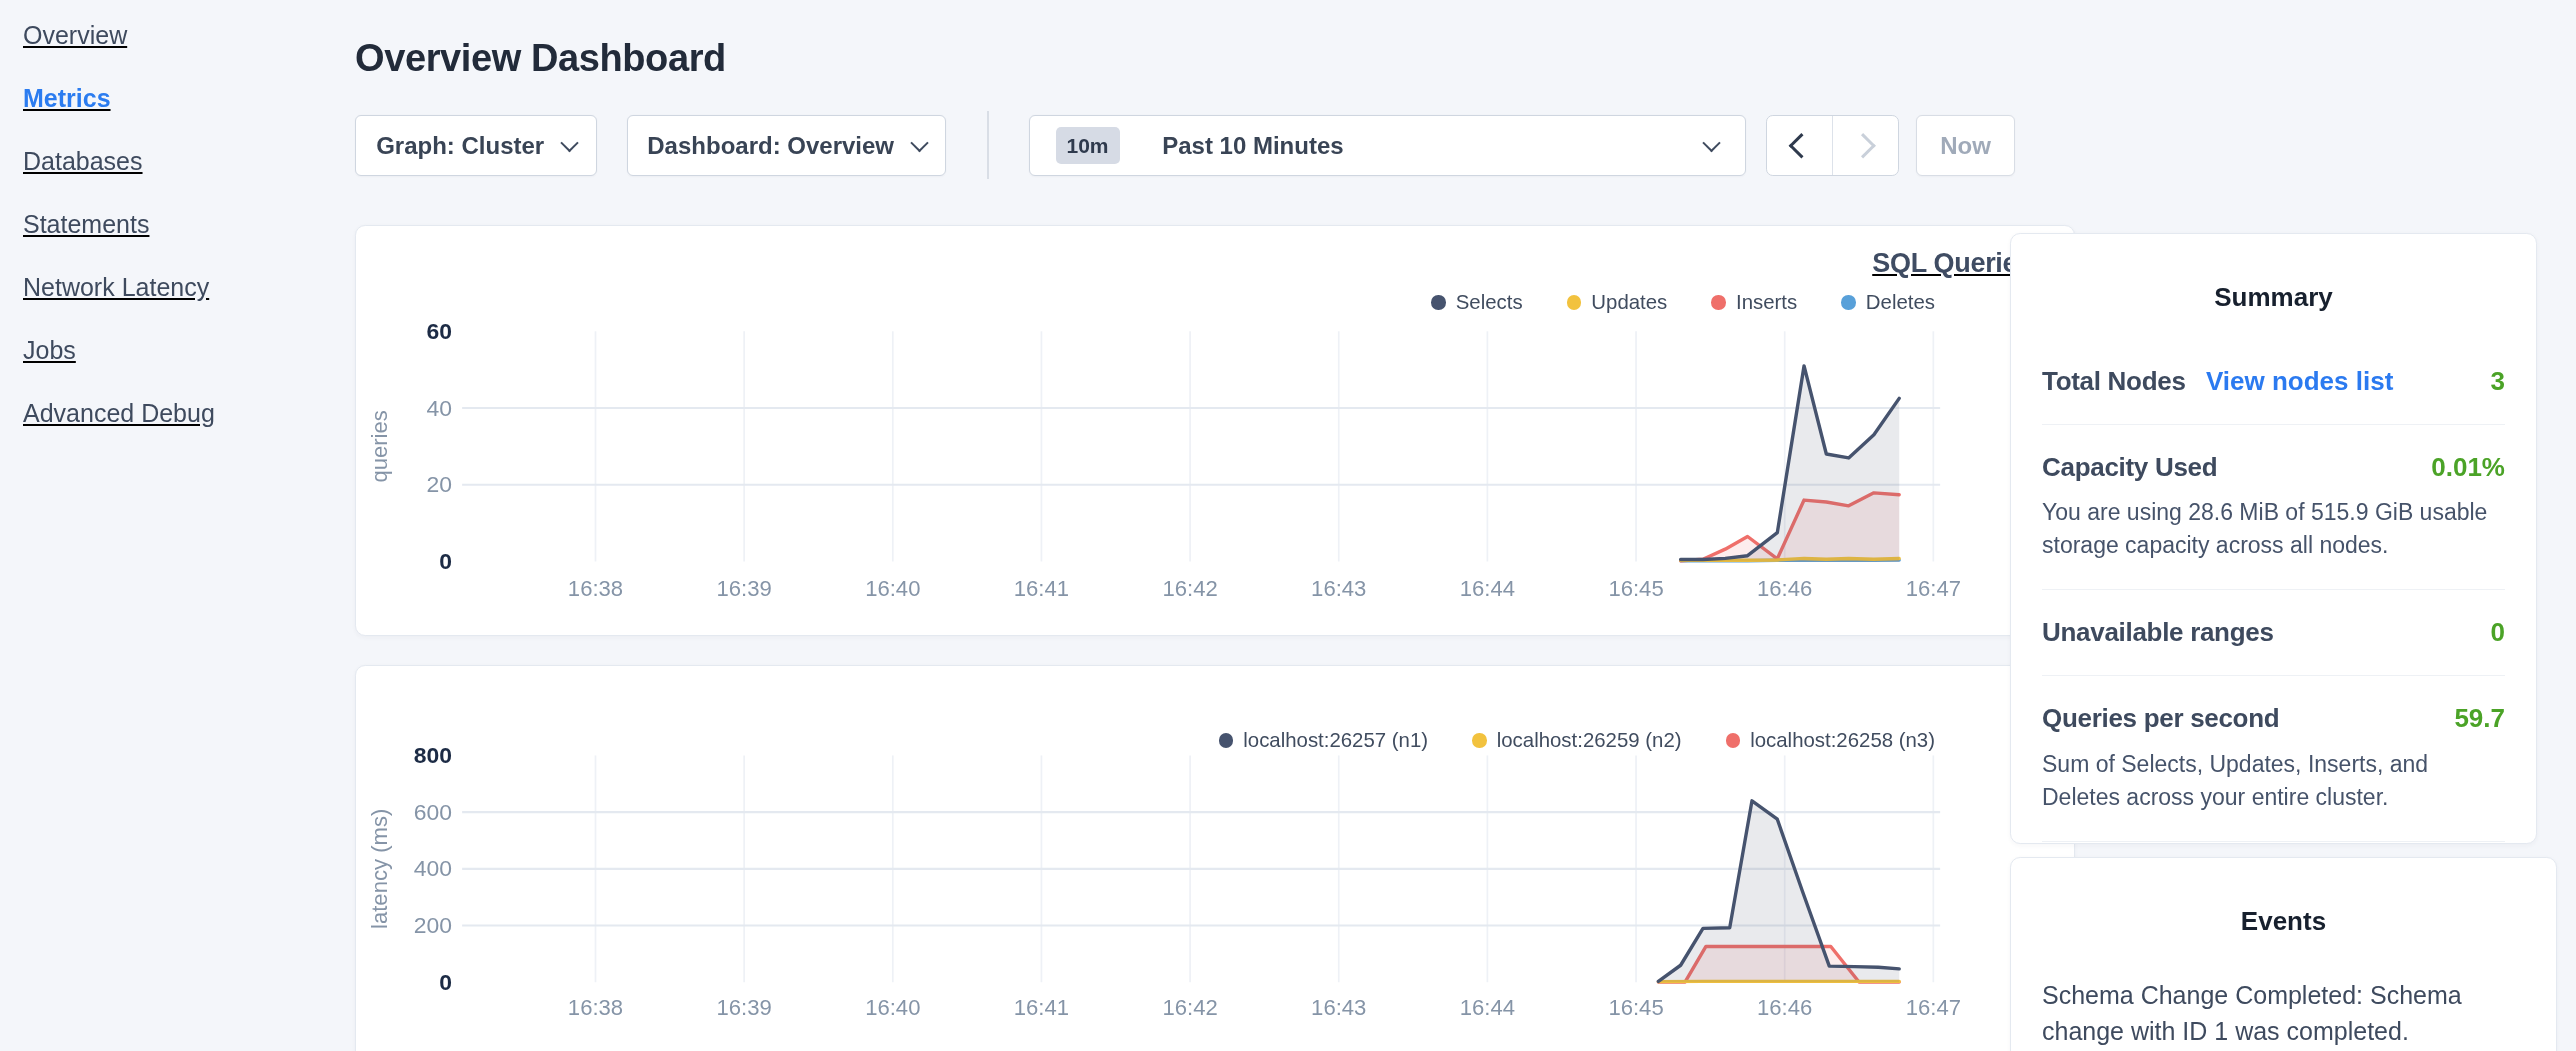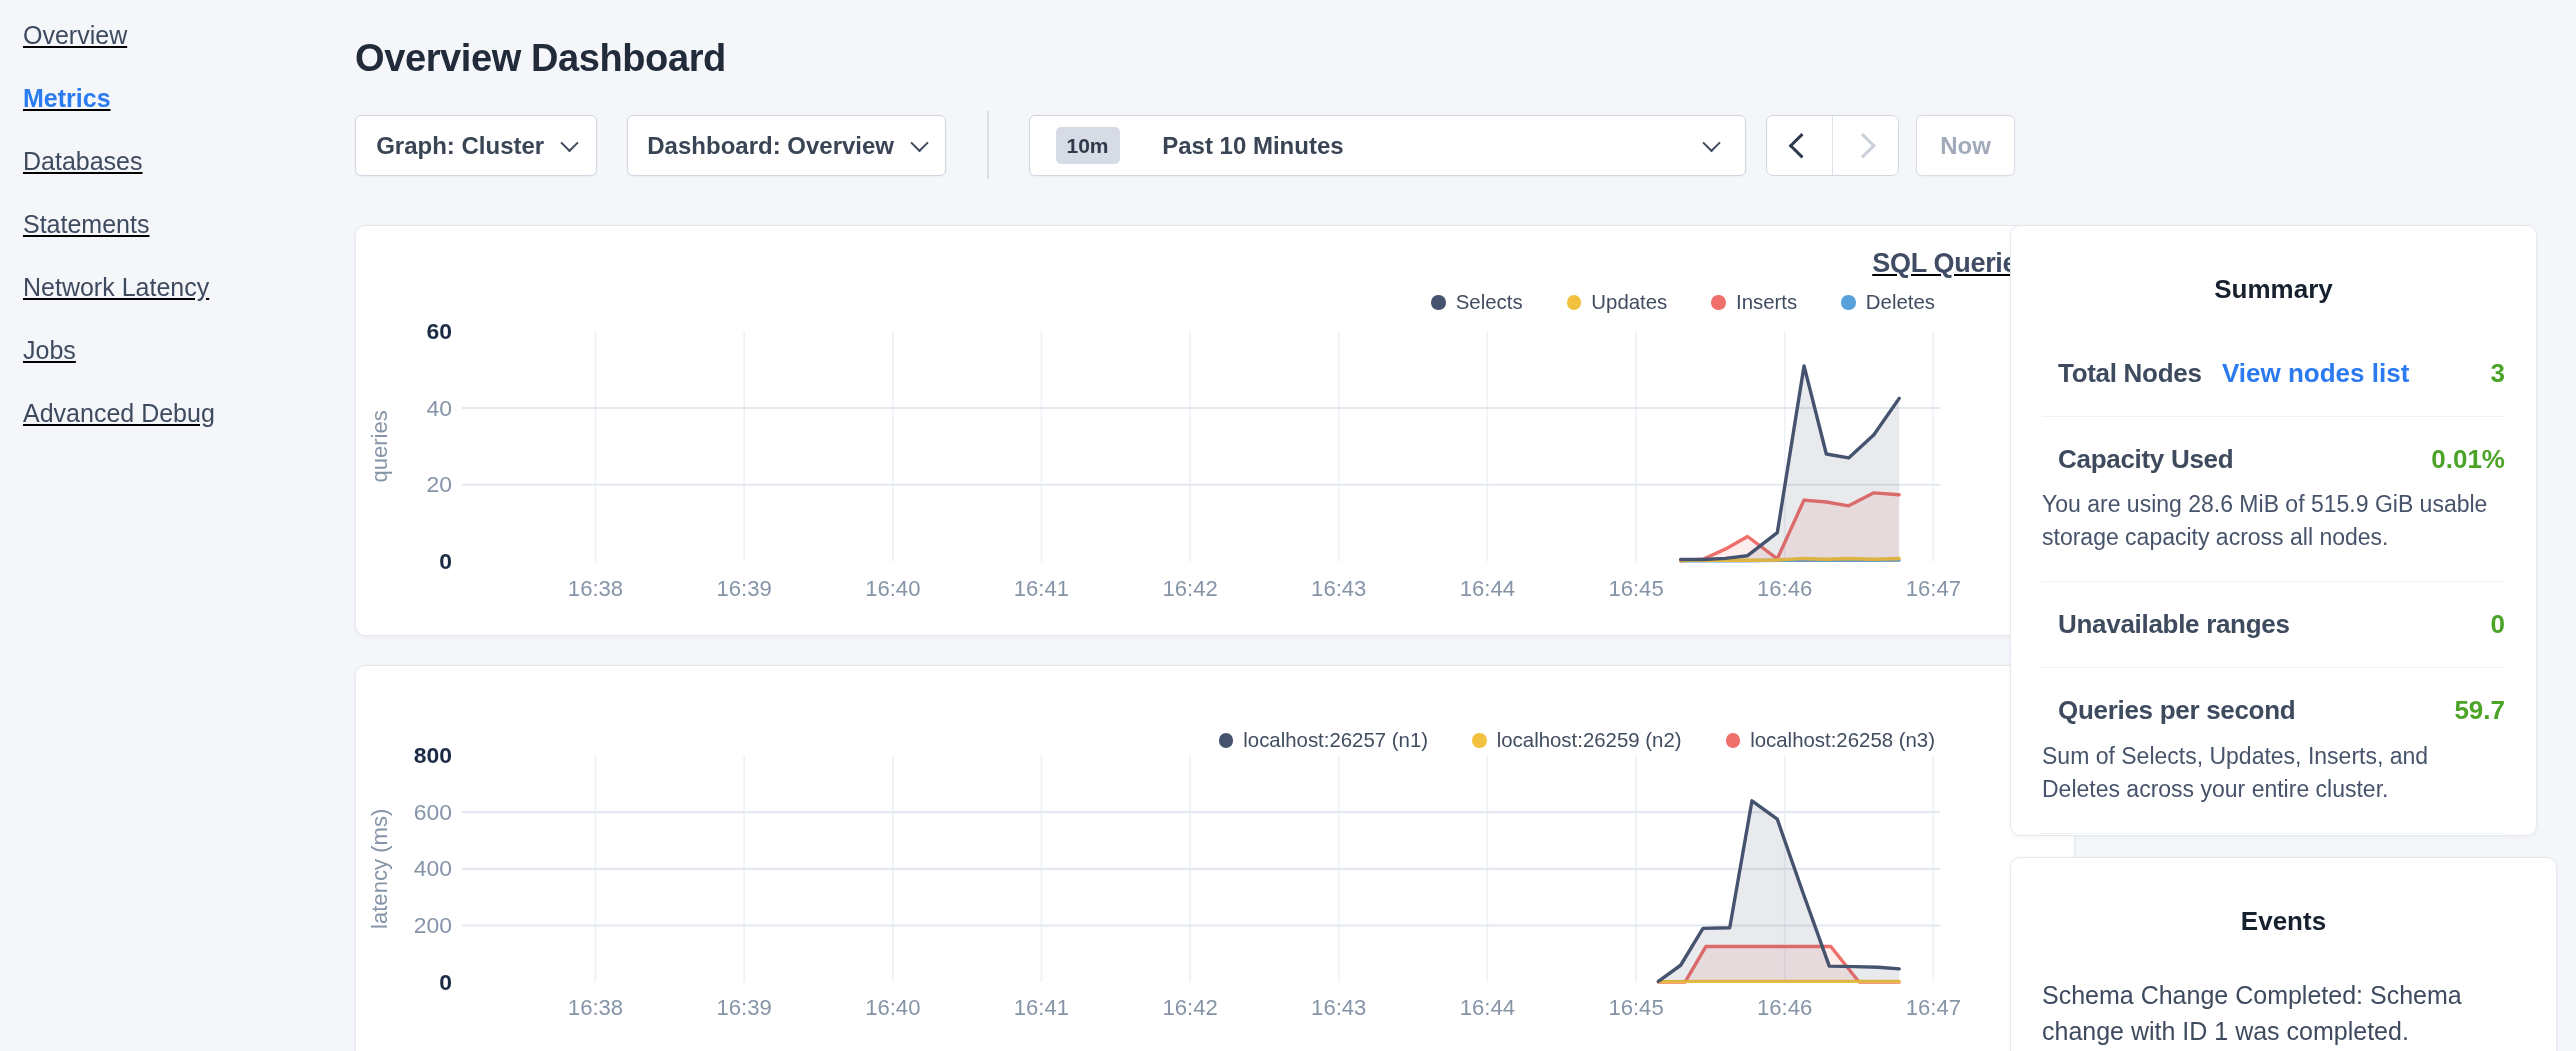--- a/index.html
+++ b/index.html
@@ -30,42 +30,42 @@
   .arrow-cell:first-child{border-right:1.7px solid #dde2ea;}
   .chev-left{width:14.5px;height:14.5px;border-right:3.4px solid #2f3a4d;border-bottom:3.4px solid #2f3a4d;transform:rotate(135deg);display:inline-block;margin-left:5.1px;}
   .chev-right{width:14.5px;height:14.5px;border-right:3.4px solid #c9d0da;border-bottom:3.4px solid #c9d0da;transform:rotate(-45deg);display:inline-block;margin-right:5.1px;}
   #now-btn{color:#a0aab9;border-color:#d8dde5;}
 
   
   .card{position:absolute;background:#fff;border:1.7px solid #e4e9f0;border-radius:10.2px;box-sizing:border-box;
         box-shadow:0 1.7px 4.3px rgba(40,56,86,0.04);}
   #sql-card{left:355px;top:225px;width:1720px;height:411px;}
   #lat-card{left:355px;top:665px;width:1720px;height:429px;}
-  #summary-card{left:2010px;top:225px;width:527px;height:611px;}
+  #summary-card{left:2010px;top:233px;width:527px;height:611px;}
   #events-card{left:2010px;top:857px;width:547px;height:357px;}
 
   .chart-title-row{position:absolute;top:22px;left:0;width:100%;display:flex;align-items:center;justify-content:flex-end;gap:11px;text-decoration:underline;}
   .chart-title{font-size:27px;font-weight:700;color:#3f4c63;letter-spacing:-0.3px;}
   .info-icon{width:31px;height:31px;border:2.6px solid #7b87a8;border-radius:50%;display:flex;align-items:center;justify-content:center;
              font-size:18.7px;color:#7b87a8;font-weight:400;cursor:pointer;box-sizing:border-box;}
   .legend{position:absolute;right:139px;display:flex;gap:44px;}
   #sql-card .legend{top:65px;} #lat-card .legend{top:63px;}
   .legend-item{display:flex;align-items:center;gap:10.2px;cursor:pointer;}
   .legend-dot{width:14.5px;height:14.5px;border-radius:50%;display:inline-block;}
   .legend-label{font-size:20.4px;color:#404c5f;}
   .chart-svg{position:absolute;left:0;}
   #sql-svg{top:90px;} #lat-svg{top:75px;}
 
   
   .panel-title{margin:48px 0 0;text-align:center;font-size:26px;font-weight:700;color:#17202e;}
   .sum-rows{margin:25.5px 31px 0;}
   .sum-row{padding:27px 0;border-top:1.7px solid #eef1f5;}
   .sum-row:first-child{border-top:none;}
   .sum-line{display:flex;align-items:baseline;}
-  .sum-label{font-size:26px;font-weight:700;color:#3e4a5e;letter-spacing:-0.3px;margin-left:16px;}
+  .sum-label{font-size:26px;font-weight:700;color:#3e4a5e;letter-spacing:-0.3px;}
   .sum-link{font-size:26px;font-weight:700;color:#2b7af0;margin-left:20.4px;cursor:pointer;text-decoration:none;}
   .sum-value{margin-left:auto;font-size:26px;font-weight:700;}
   .sum-desc{margin:13.6px 0 0;font-size:23px;line-height:33px;color:#46536a;}
   .event-items{margin:40px 31px 0;}
   .event-msg{font-size:25px;line-height:36px;color:#3e4a5e;}
 </style>
 </head>
 <body>
 
 <div class="screen">

